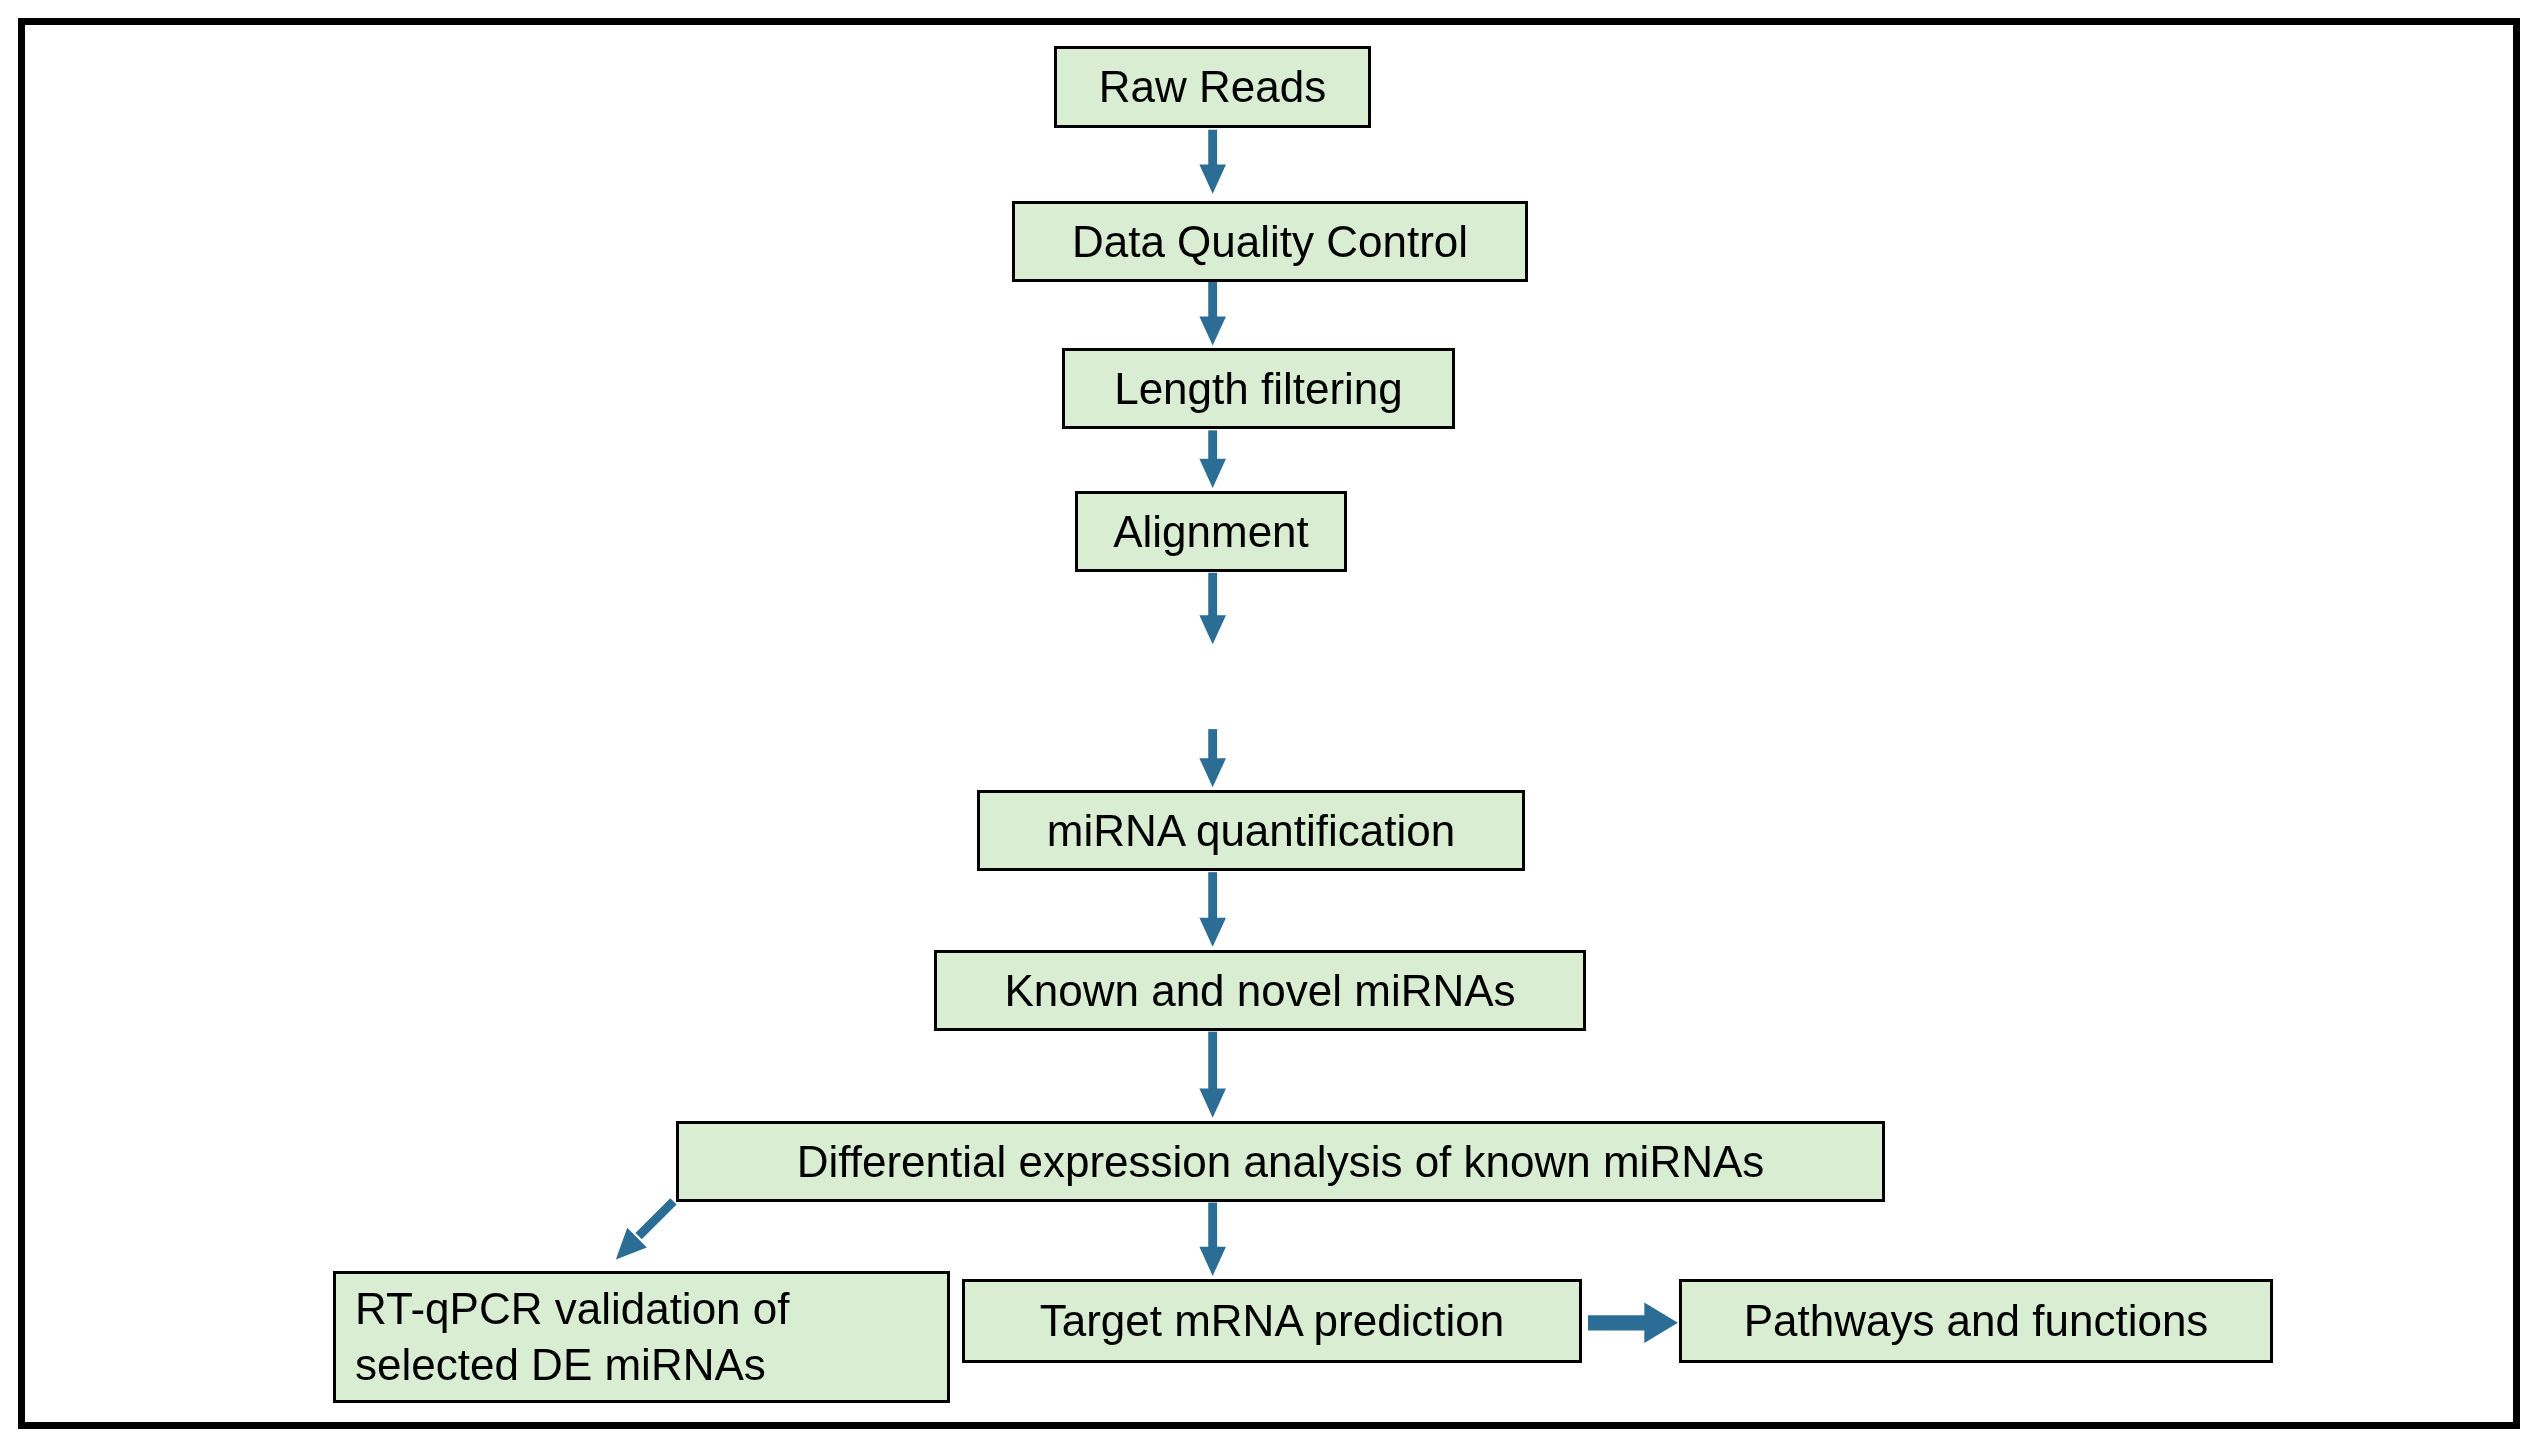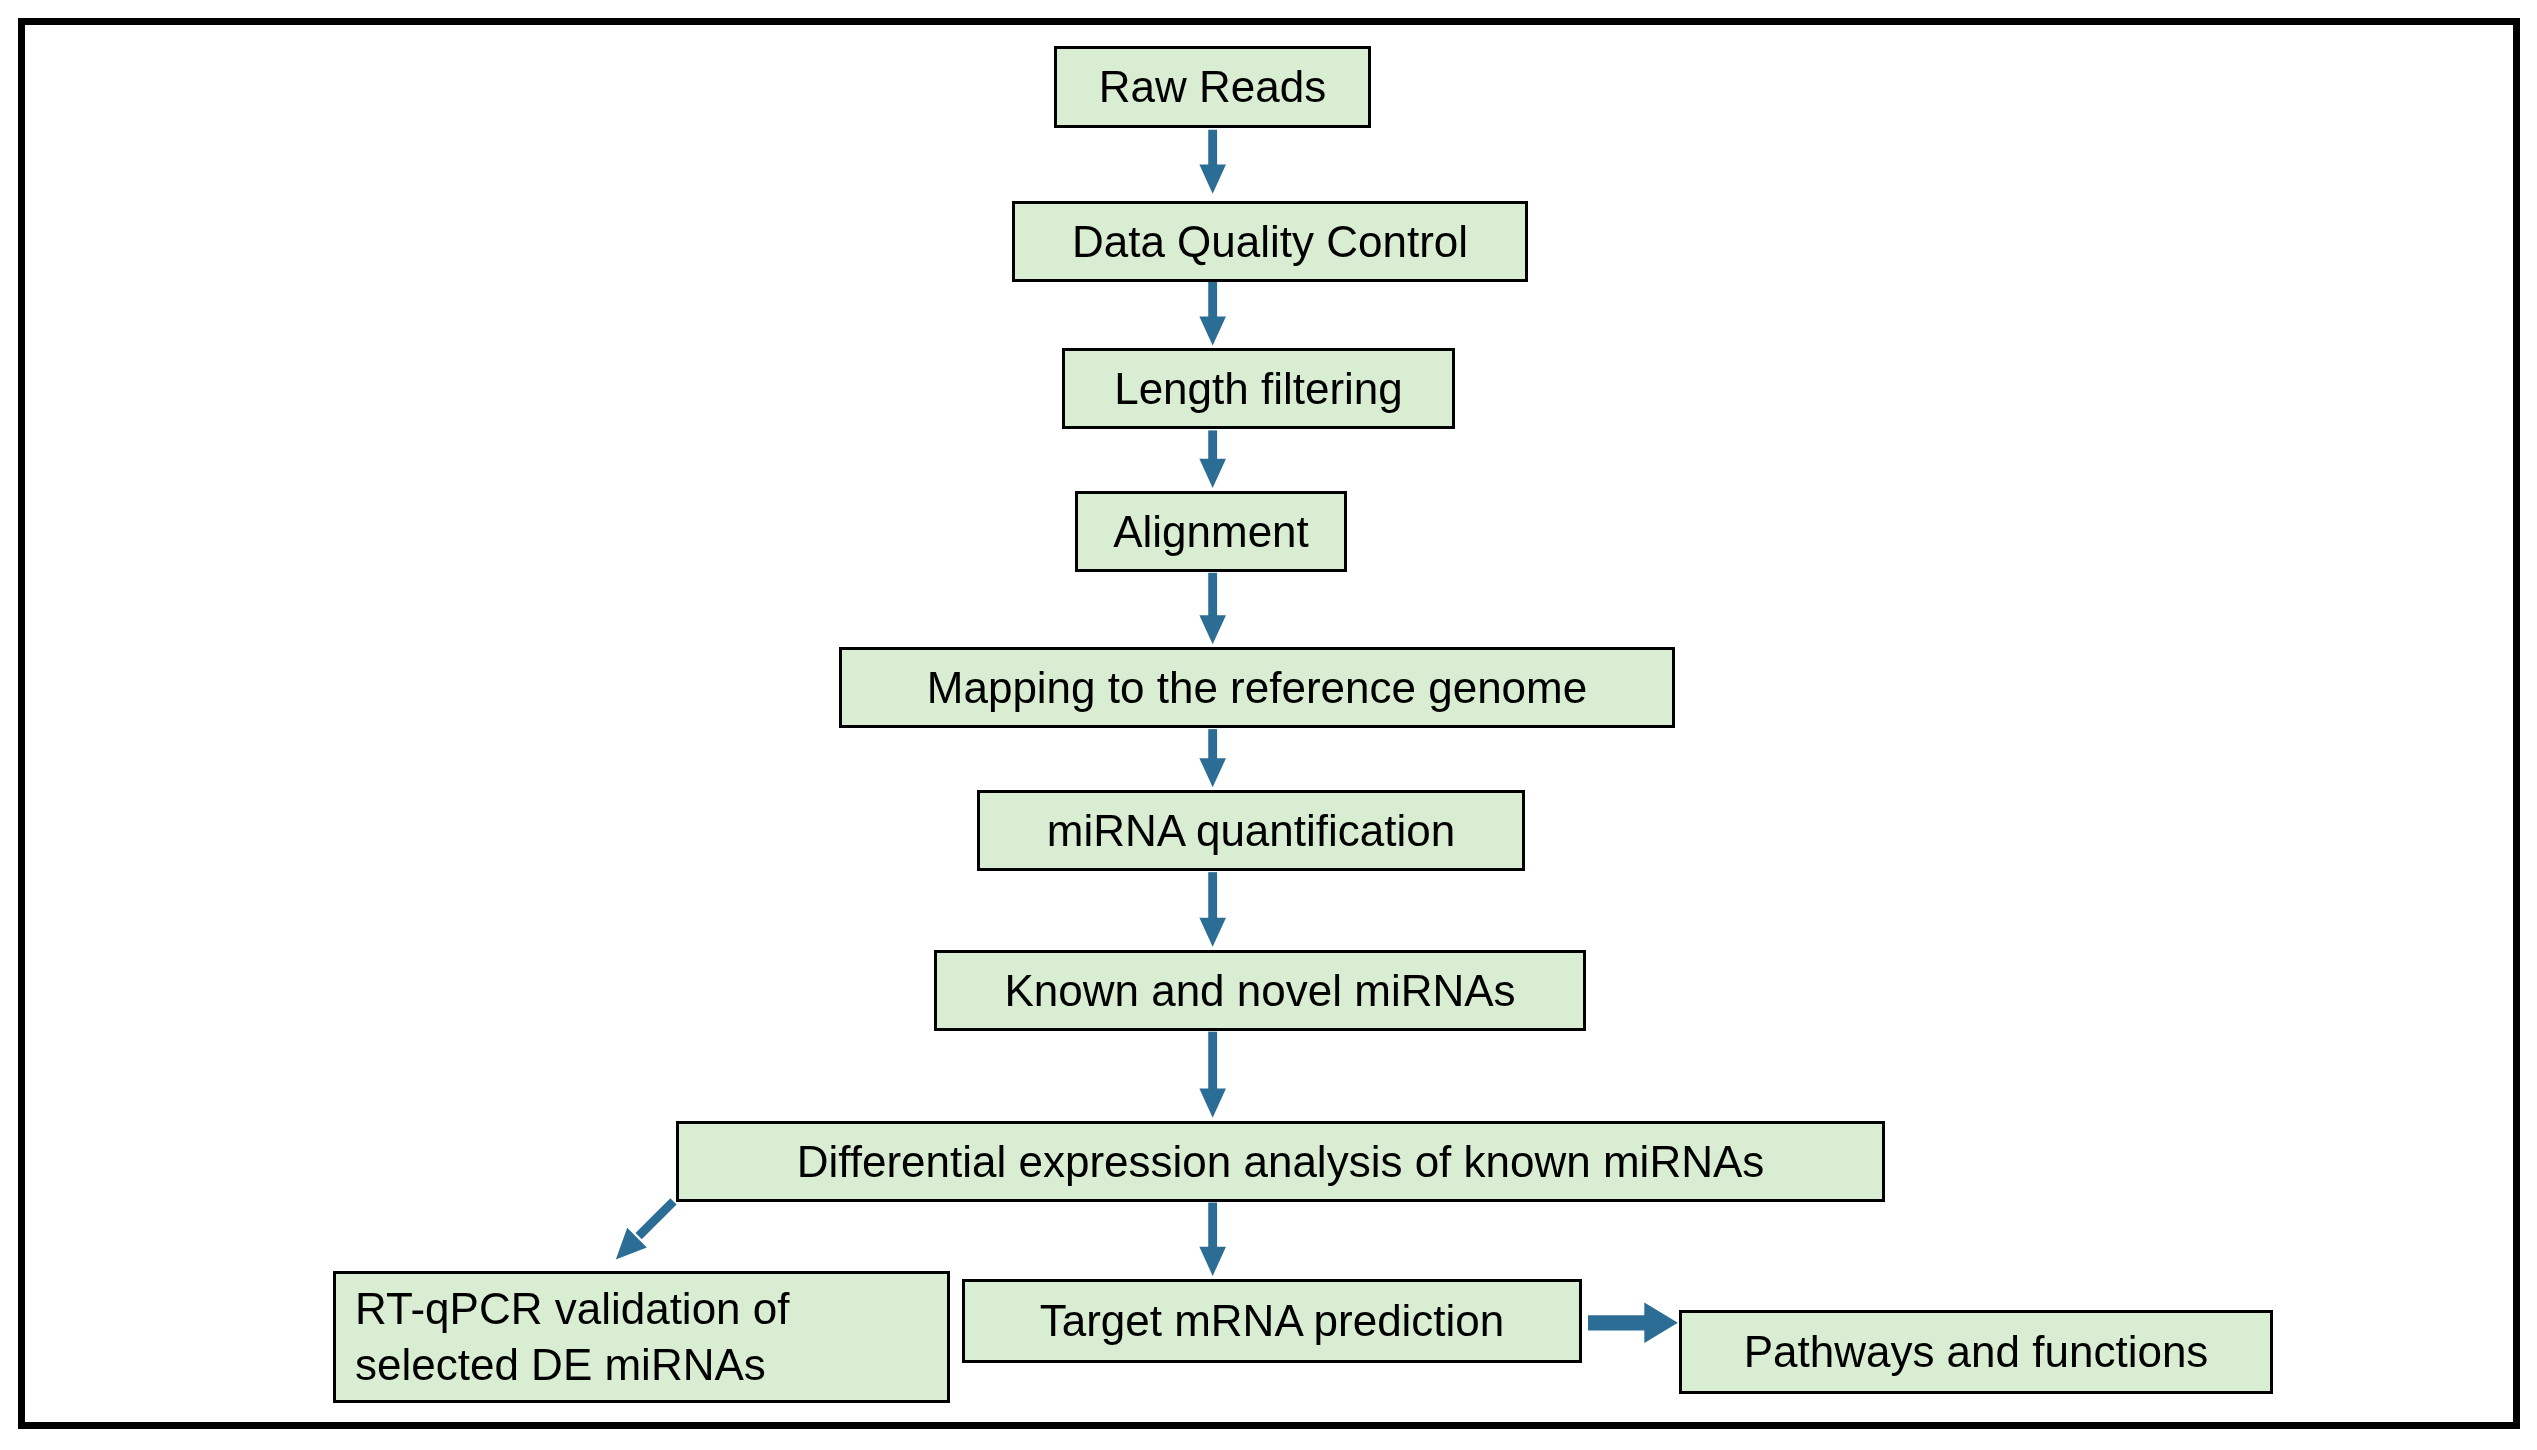--- a/index.html
+++ b/index.html
@@ -59,21 +59,21 @@
   #bx-0{left:1054px;top:46px;  width:317px; height:82px;}
   #bx-1{left:964px;top:201px; width:516px; height:81px;margin-left:48px;}
   #bx-2{left:1026px;top:348px; width:393px; height:81px;margin-left:36px;}
   #bx-3{left:1075px;top:491px; width:272px; height:81px;}
   #bx-4{left:839px;top:647px;width:836px;height:81px;}
   #bx-5{left:977px;top:790px;width:548px; height:81px;}
   #bx-6{left:934px;top:950px;width:652px;height:81px;}
   #bx-7{left:676px;top:1121px;width:1209px;height:81px;}
   #bx-8{left:293px; top:1271px;width:617px; height:132px;margin-left:40px;}
   #bx-9{left:962px;top:1279px;width:620px; height:84px;text-align:right;}
-  #bx-10{left:1679px;top:1310px;width:594px;height:84px;}
+  #bx-10{left:1679px;top:1279px;width:594px;height:84px;}
 </style>
 </head>
 <body>
 
 <div class="canvas">
 
   <div class="frame"></div>
 
   <svg class="arrows" viewBox="0 0 4008 2291" xmlns="http://www.w3.org/2000/svg">
 
@@ -118,21 +118,20 @@
     <g>
       <line class="astem-thick" x1="2508" y1="2090" x2="2600" y2="2090"></line>
       <polygon class="ahead" points="2650,2090 2597,2058 2597,2122"></polygon>
     </g>
   </svg>
 
   <div class="box" id="bx-0">Raw Reads</div>
   <div class="box" id="bx-1">Data Quality Control</div>
   <div class="box" id="bx-2">Length filtering</div>
   <div class="box" id="bx-3">Alignment</div>
-  <div class="box" id="bx-4">Mapping to the reference genome</div>
   <div class="box" id="bx-5">miRNA quantification</div>
   <div class="box" id="bx-6">Known and novel miRNAs</div>
   <div class="box" id="bx-7">Differential expression analysis of known miRNAs</div>
   <div class="box wrap" id="bx-8">RT-qPCR validation of selected DE miRNAs</div>
   <div class="box" id="bx-9">Target mRNA prediction</div>
   <div class="box" id="bx-10">Pathways and functions</div>
 
 </div>
 
 

